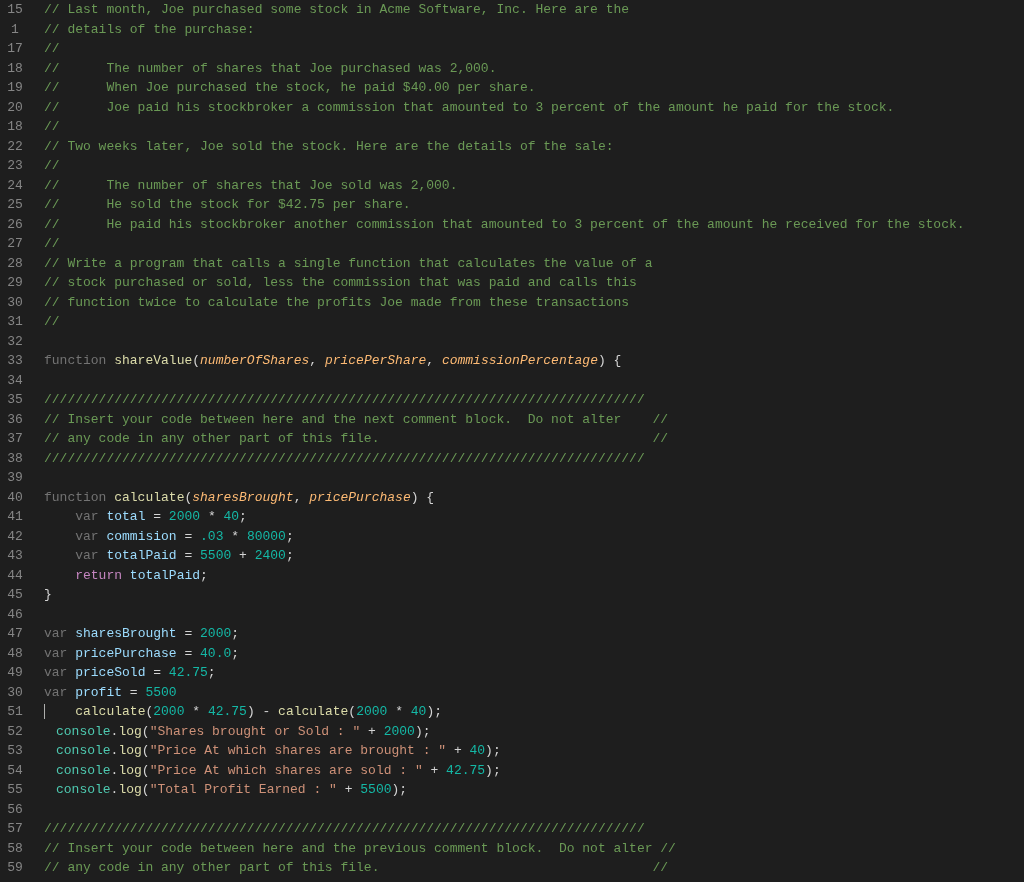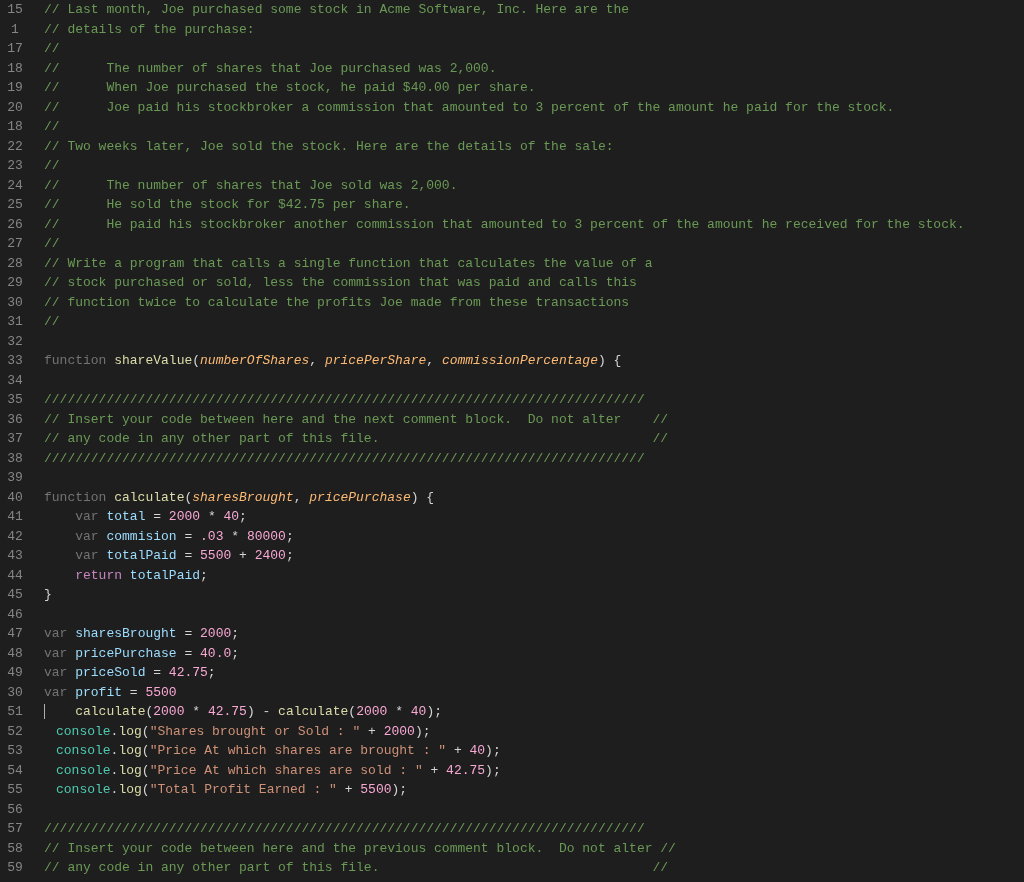--- a/index.html
+++ b/index.html
@@ -29,21 +29,21 @@
     white-space: pre;
     padding-right: 20px;
   }
   .line { height: 19.5px; }
   .tok-comment { color: #6a9955; }
   .tok-keyword { color: #c586c0; }
   .tok-storage { color: #737373; }
   .tok-funcname { color: #dcdcaa; }
   .tok-param   { color: #fdba74; font-style: italic; }
   .tok-var     { color: #9cdcfe; }
-  .tok-number  { color: #f9a8d4; }
+  .tok-number  { color: #14b8a6; }
   .tok-string  { color: #ce9178; }
   .tok-object  { color: #4ec9b0; margin-left: 12px; }
   .tok-punct   { color: #d4d4d4; }
   .tok-op      { color: #d4d4d4; }
   .cursor {
     display: inline-block;
     width: 1px;
     height: 15px;
     vertical-align: middle;
     background: #aeafad;

